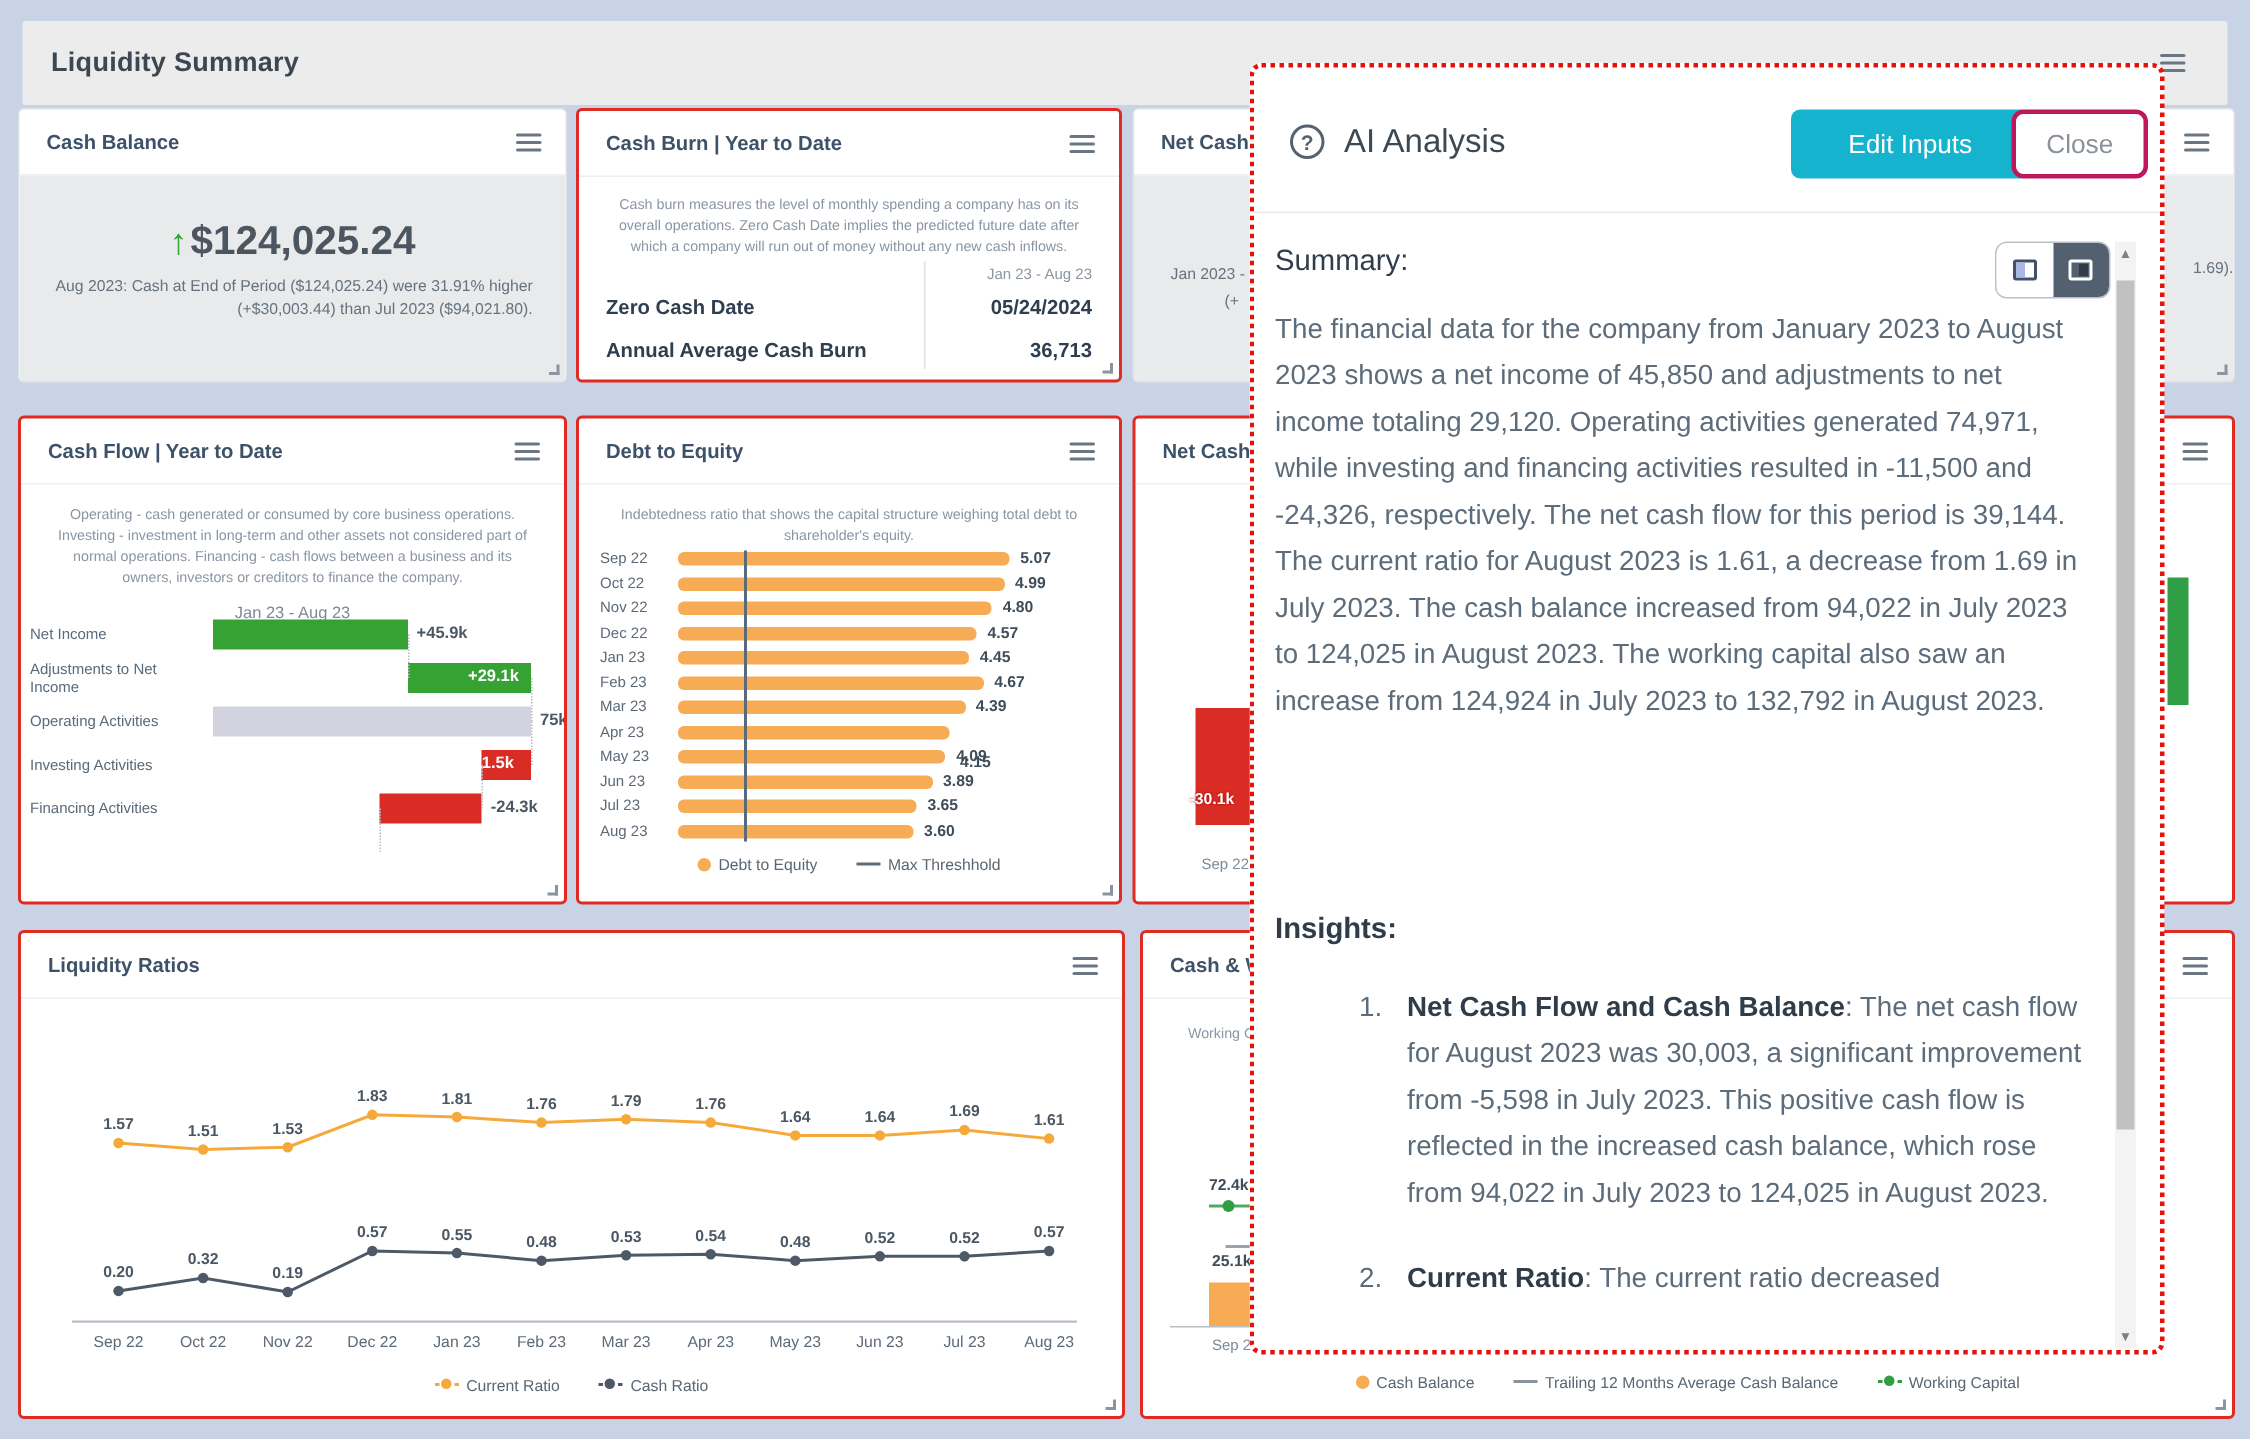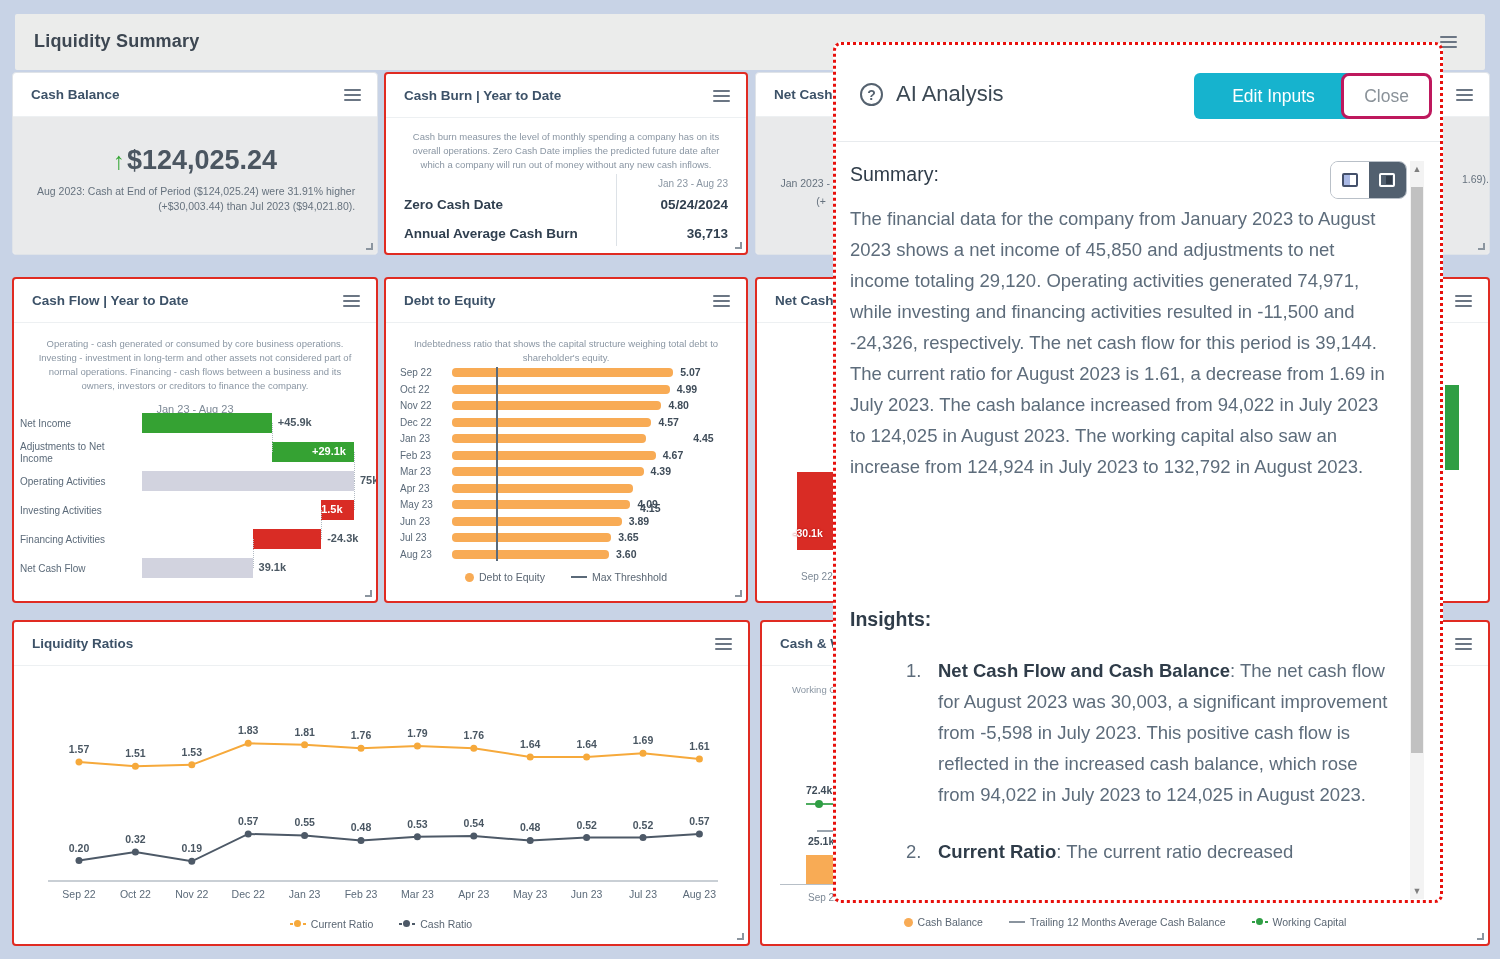--- a/index.html
+++ b/index.html
@@ -247,27 +247,20 @@
             <div class="wf-val inside" style="left: 170px;">-11.5k</div>
           </div>
         </div>
         <div class="wf-row">
           <div class="wf-label">Financing Activities</div>
           <div class="wf-area">
             <div class="wf-bar red" style="left: 110.523px; width: 68.688px;"></div>
             <div class="wf-val" style="left: 185.211px;">-24.3k</div>
           </div>
         </div>
-        <div class="wf-row">
-          <div class="wf-label">Net Cash Flow</div>
-          <div class="wf-area">
-            <div class="wf-bar gray" style="left: 0px; width: 110.523px;"></div>
-            <div class="wf-val" style="left: 116.523px;">39.1k</div>
-          </div>
-        </div>
         <div class="wf-conn" style="left: 251.744px; top: 14px; height: 29px;"></div>
         <div class="wf-conn" style="left: 334px; top: 43px; height: 29px;"></div>
         <div class="wf-conn" style="left: 334px; top: 72px; height: 29px;"></div>
         <div class="wf-conn" style="left: 301.352px; top: 101px; height: 29px;"></div>
         <div class="wf-conn" style="left: 232.523px; top: 130px; height: 29px;"></div>
       </div>
     <div class="resize-corner"></div>
   </div>
 
   <div class="card alert" style="left:384px; top:277px; width:364px; height:326px;">
@@ -297,21 +290,21 @@
           <div class="de-val" style="left: 268.455px;">4.80</div>
         </div>
         <div class="de-row">
           <div class="de-label">Dec 22</div>
           <div class="de-bar" style="width: 199.418px;"></div>
           <div class="de-val" style="left: 258.418px;">4.57</div>
         </div>
         <div class="de-row">
           <div class="de-label">Jan 23</div>
           <div class="de-bar" style="width: 194.182px;"></div>
-          <div class="de-val" style="left: 253.182px; margin-left: 40px;">4.45</div>
+          <div class="de-val" style="left: 253.182px;">4.45</div>
         </div>
         <div class="de-row">
           <div class="de-label">Feb 23</div>
           <div class="de-bar" style="width: 203.782px;"></div>
           <div class="de-val" style="left: 262.782px;">4.67</div>
         </div>
         <div class="de-row">
           <div class="de-label">Mar 23</div>
           <div class="de-bar" style="width: 191.564px;"></div>
           <div class="de-val" style="left: 250.564px;">4.39</div>

